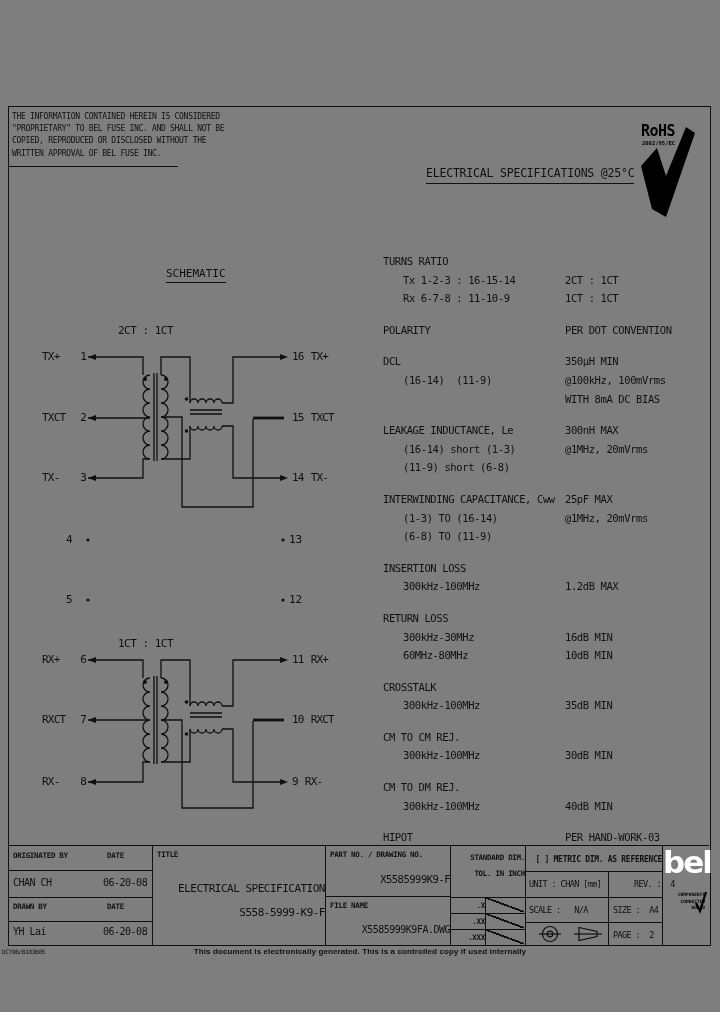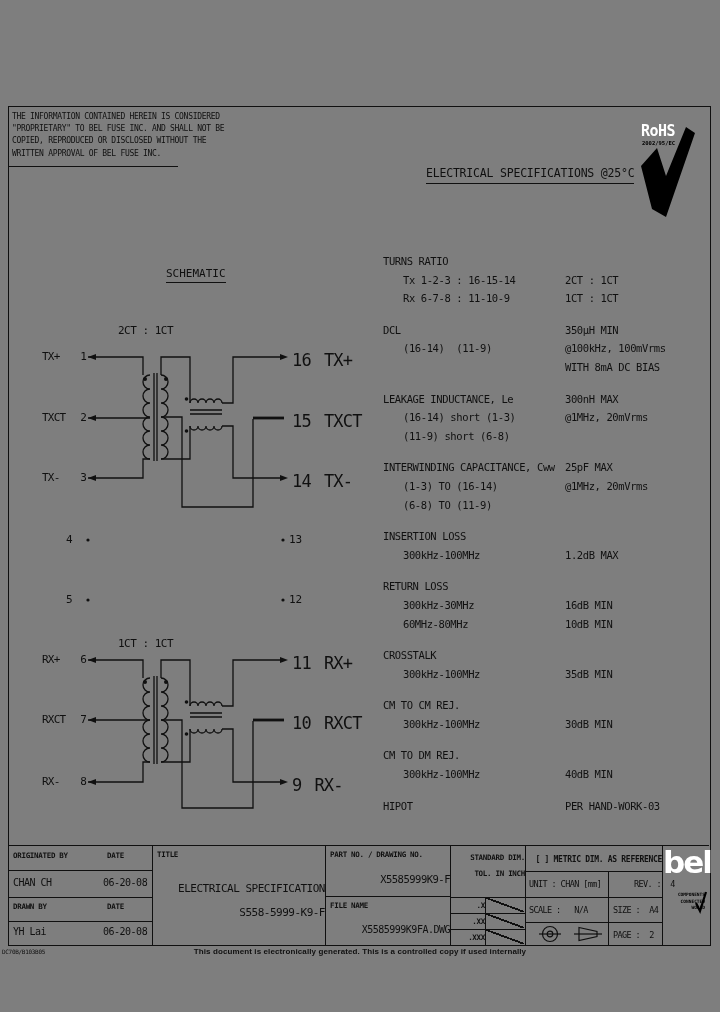--- a/index.html
+++ b/index.html
@@ -5,29 +5,29 @@
   html,body{margin:0;padding:0;background:#6f6f6f;}
   .canvas{position:relative;width:720px;height:1012px;background:#7e7e7e;
           font-family:"DejaVu Sans Mono",monospace;color:#101010;overflow:hidden;}
   .abs{position:absolute;}
   .frame{left:8px;top:106px;width:701px;height:838px;border:1.5px solid #101010;}
   
   .prop{left:8px;top:106px;width:163px;padding:5px 3px 6px 4px;border-bottom:1.5px solid #101010;
         font-size:8px;line-height:12.2px;letter-spacing:-0.3px;white-space:nowrap;}
   
   .rohs{left:615px;top:118px;width:92px;height:104px;}
-  .rohs .word{position:absolute;left:26px;top:4px;font-size:15px;font-weight:bold;letter-spacing:-0.5px;color:#ffffff;}
+  .rohs .word{position:absolute;left:26px;top:4px;font-size:15px;font-weight:bold;letter-spacing:-0.5px;color:#000000;}
   .rohs .dir{position:absolute;left:27px;top:22px;font-size:5.5px;font-weight:bold;color:#000;}
   
   .doc-title{left:426px;top:166px;font-size:11.5px;letter-spacing:-0.2px;border-bottom:1.3px solid #101010;padding-bottom:3px;white-space:pre;}
   .sch-caption{left:166px;top:267px;font-size:11px;border-bottom:1.3px solid #101010;padding-bottom:2px;}
   
   .ratio{font-size:11px;letter-spacing:-0.5px;white-space:pre;}
   .pinL{left:42px;width:44px;display:flex;justify-content:space-between;font-size:11px;letter-spacing:-0.8px;}
-  .pinR{left:292px;display:flex;gap:13px;font-size:17px;letter-spacing:-0.8px;}
+  .pinR{left:292px;display:flex;gap:7px;font-size:11px;letter-spacing:-0.8px;}
   .ncnum{font-size:11px;}
   
   .specs{left:383px;top:215px;width:332px;margin-top:40px;}
   .sec{margin-bottom:13px;}
   .sl{position:relative;height:18.6px;white-space:pre;font-size:10.5px;letter-spacing:-0.4px;}
   .sl.ind{padding-left:20px;}
   .sv{position:absolute;left:182px;top:0;white-space:pre;}
   
   .tblock{left:8px;top:845px;width:701px;height:99px;border-top:1.5px solid #101010;}
   .vl{position:absolute;width:0;border-left:1.4px solid #101010;}
@@ -189,20 +189,23 @@
   <div class="abs pinR" style="top:775px">
       <span>9</span>
       <span>RX-</span>
     </div>
 
   <div class="abs specs">
     <div class="sec">
       <div class="sl"><span>TURNS RATIO</span><span class="sv"></span></div>
       <div class="sl ind"><span>Tx 1-2-3 : 16-15-14</span><span class="sv">2CT : 1CT</span></div>
       <div class="sl ind"><span>Rx 6-7-8 : 11-10-9</span><span class="sv">1CT : 1CT</span></div>
+    </div>
+    <div class="sec">
+      <div class="sl"><span>POLARITY</span><span class="sv">PER DOT CONVENTION</span></div>
     </div>
     <div class="sec">
       <div class="sl"><span>DCL</span><span class="sv">350µH MIN</span></div>
       <div class="sl ind"><span>(16-14)  (11-9)</span><span class="sv">@100kHz, 100mVrms</span></div>
       <div class="sl ind"><span></span><span class="sv">WITH 8mA DC BIAS</span></div>
     </div>
     <div class="sec">
       <div class="sl"><span>LEAKAGE INDUCTANCE, Le</span><span class="sv">300nH MAX</span></div>
       <div class="sl ind"><span>(16-14) short (1-3)</span><span class="sv">@1MHz, 20mVrms</span></div>
       <div class="sl ind"><span>(11-9) short (6-8)</span><span class="sv"></span></div>

